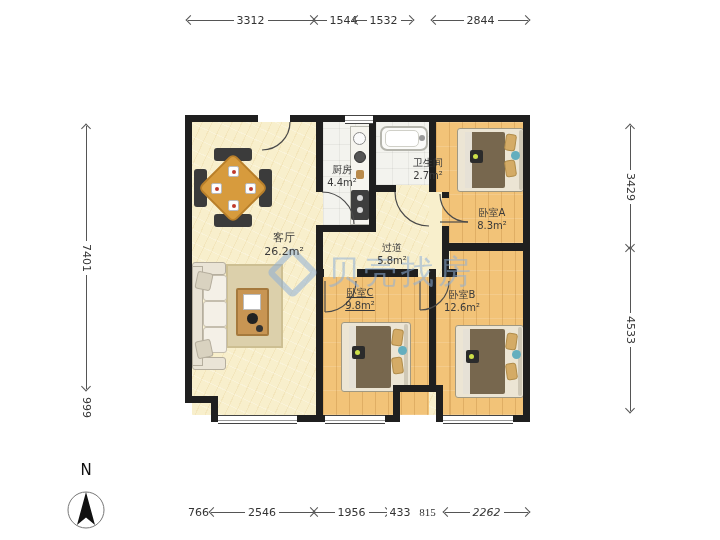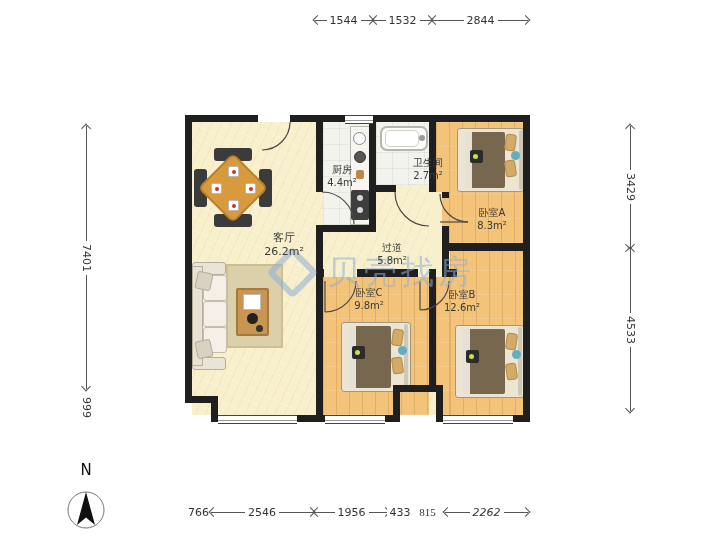--- a/index.html
+++ b/index.html
@@ -215,36 +215,42 @@
     <span>2.7m²</span>
   </div>
   <div class="rlabel" style="left:492px;top:206px;">
     <span>卧室A</span>
     <span>8.3m²</span>
   </div>
   <div class="rlabel" style="left:392px;top:241px;">
     <span>过道</span>
     <span>5.8m²</span>
   </div>
-  <div class="rlabel" style="left:369px;top:286px;">
+  <div class="rlabel" style="left:360px;top:286px;text-decoration:underline;">
     <span>卧室C</span>
     <span>9.8m²</span>
   </div>
   <div class="rlabel" style="left:462px;top:288px;">
     <span>卧室B</span>
     <span>12.6m²</span>
   </div>
 
+  <div class="dimh" style="left:187px;top:13px;width:127px;">
+    <i class="ah l"></i>
+      <i class="ln"></i>
+      <span class="dtxt">3312</span>
+      <i class="ah r"></i>
+  </div>
   <div class="dimh" style="left:314px;top:13px;width:59px;">
     <i class="ah l"></i>
       <i class="ln"></i>
       <span class="dtxt">1544</span>
       <i class="ah r"></i>
   </div>
-  <div class="dimh" style="left:373px;top:13px;width:59px;">
+  <div class="dimh" style="left:354px;top:13px;width:59px;">
     <i class="ah l"></i>
       <i class="ln"></i>
       <span class="dtxt">1532</span>
       <i class="ah r"></i>
   </div>
   <div class="dimh" style="left:432px;top:13px;width:97px;">
     <i class="ah l"></i>
       <i class="ln"></i>
       <span class="dtxt">2844</span>
       <i class="ah r"></i>

